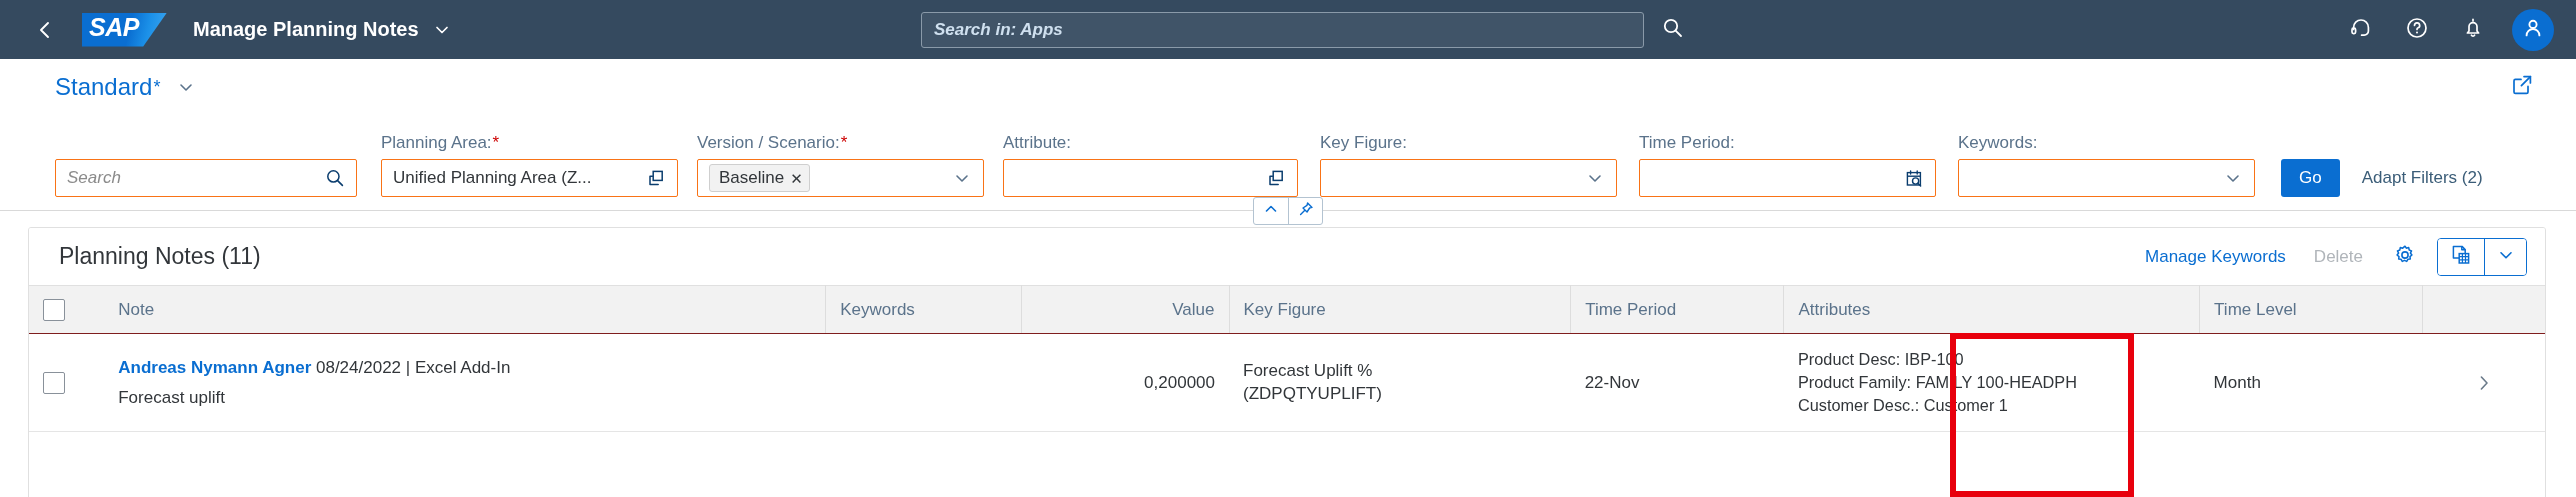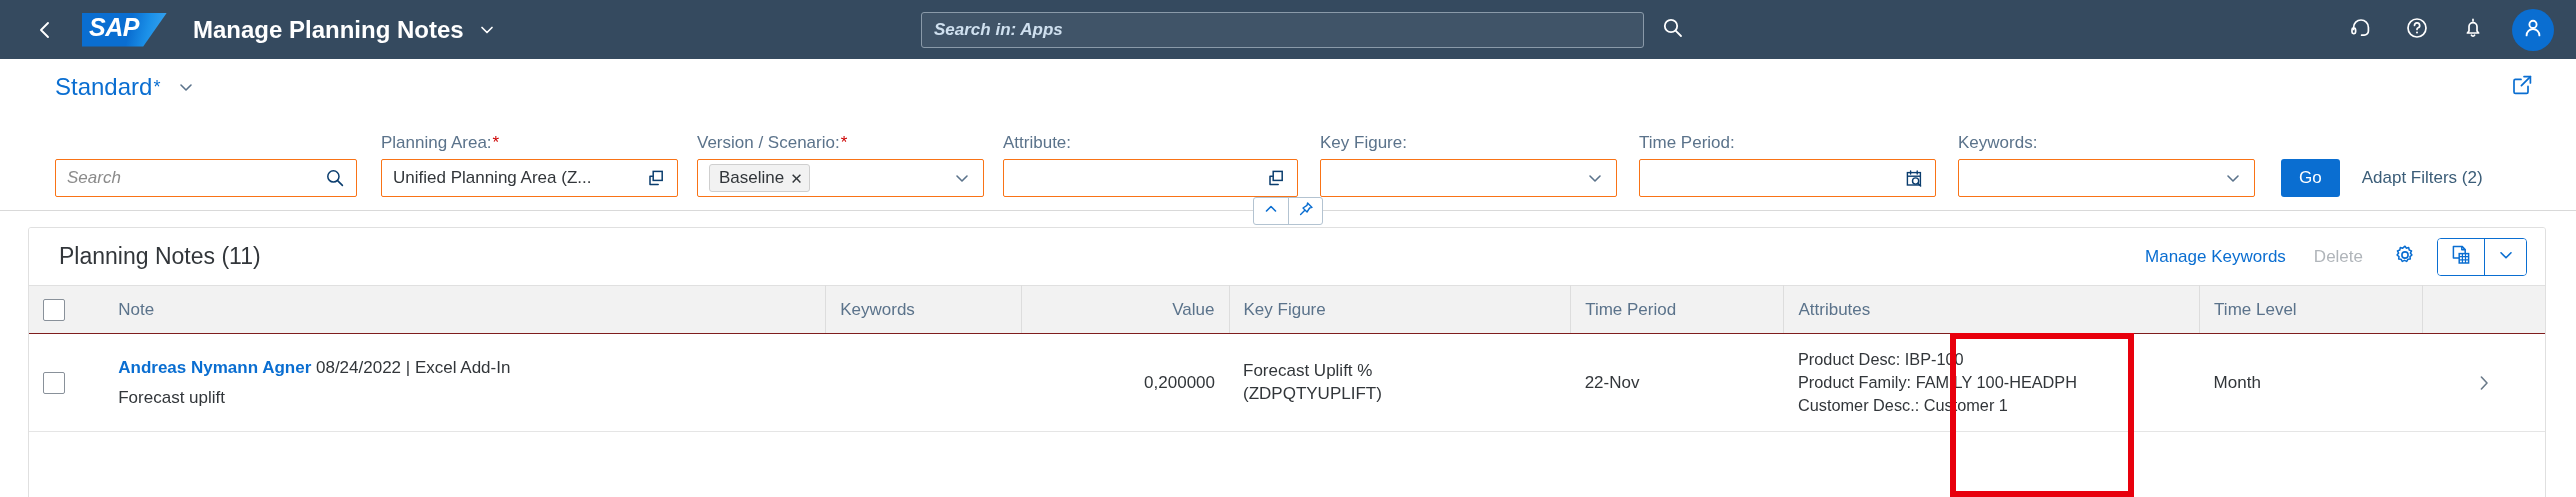--- a/index.html
+++ b/index.html
@@ -50,21 +50,21 @@
     font-family: "Liberation Sans", sans-serif;
   }
   .app-title-wrap {
     display: flex; align-items: center;
     margin-left: 26px;
     cursor: pointer;
     flex: 0 0 auto;
   }
   .app-title {
     color: #ffffff;
-    font-size: 24px;
+    font-size: 20px;
     font-weight: bold;
     white-space: nowrap;
   }
   .app-title-chev { margin-left: 14px; display:flex; align-items:center; }
 
   .shell-search {
     position: absolute;
     left: 921px;
     top: 12px;
     width: 723px;

